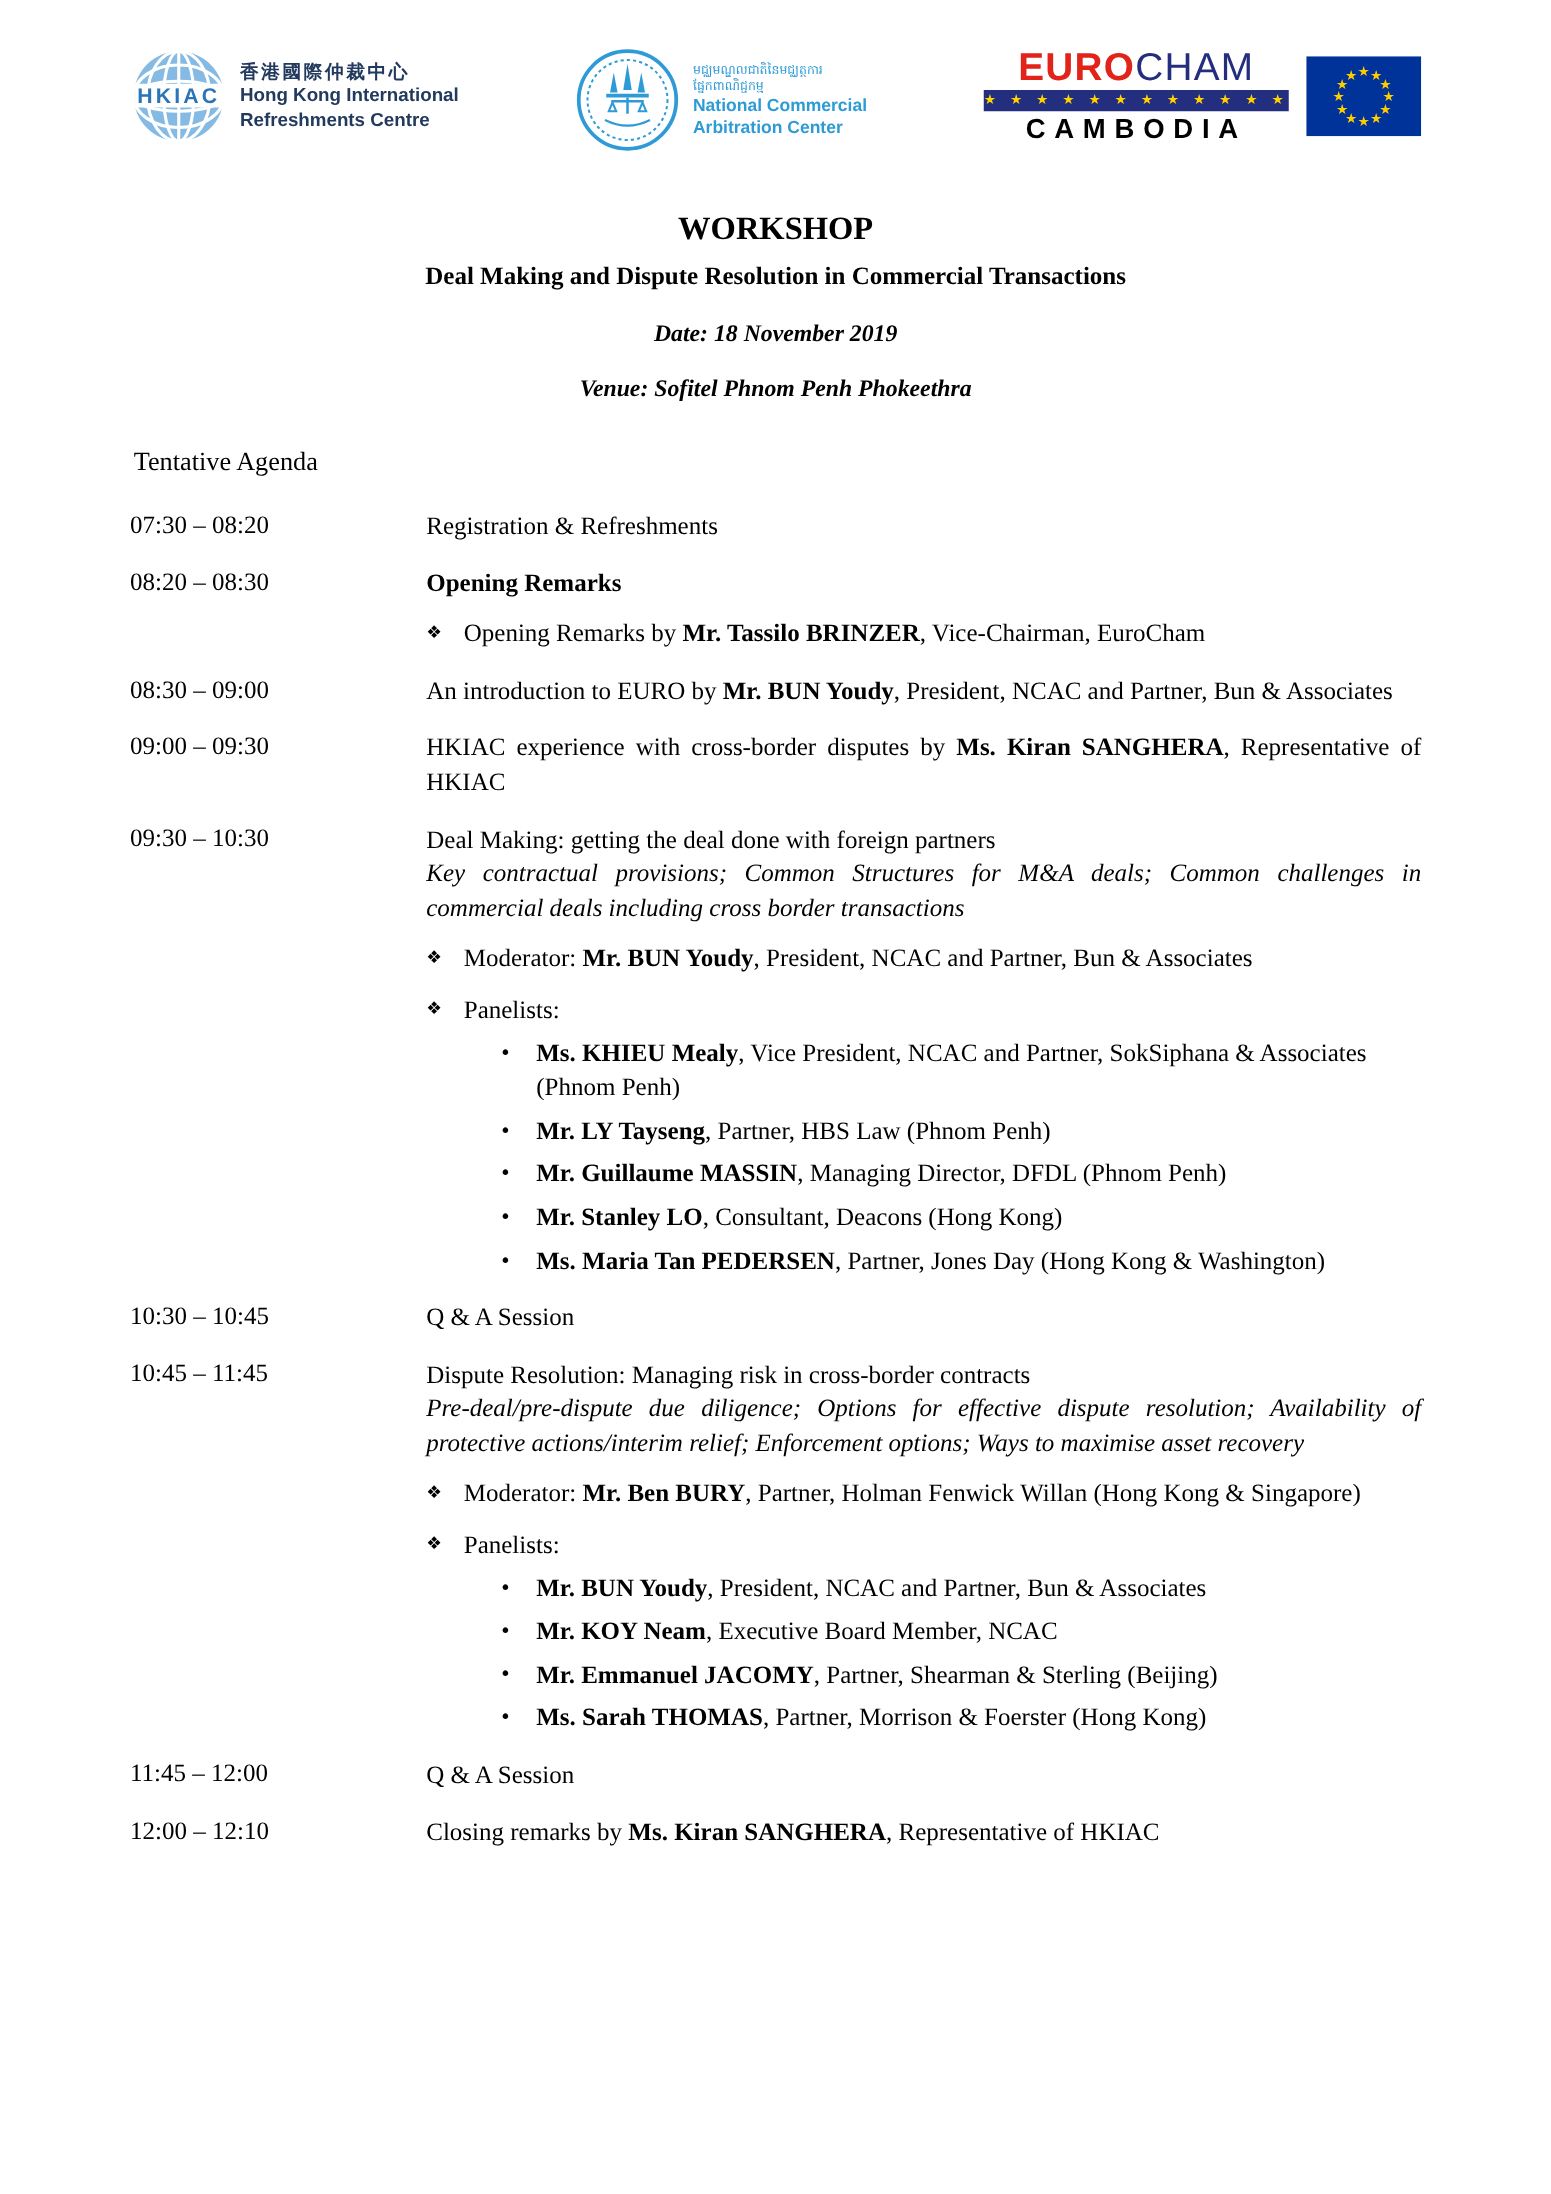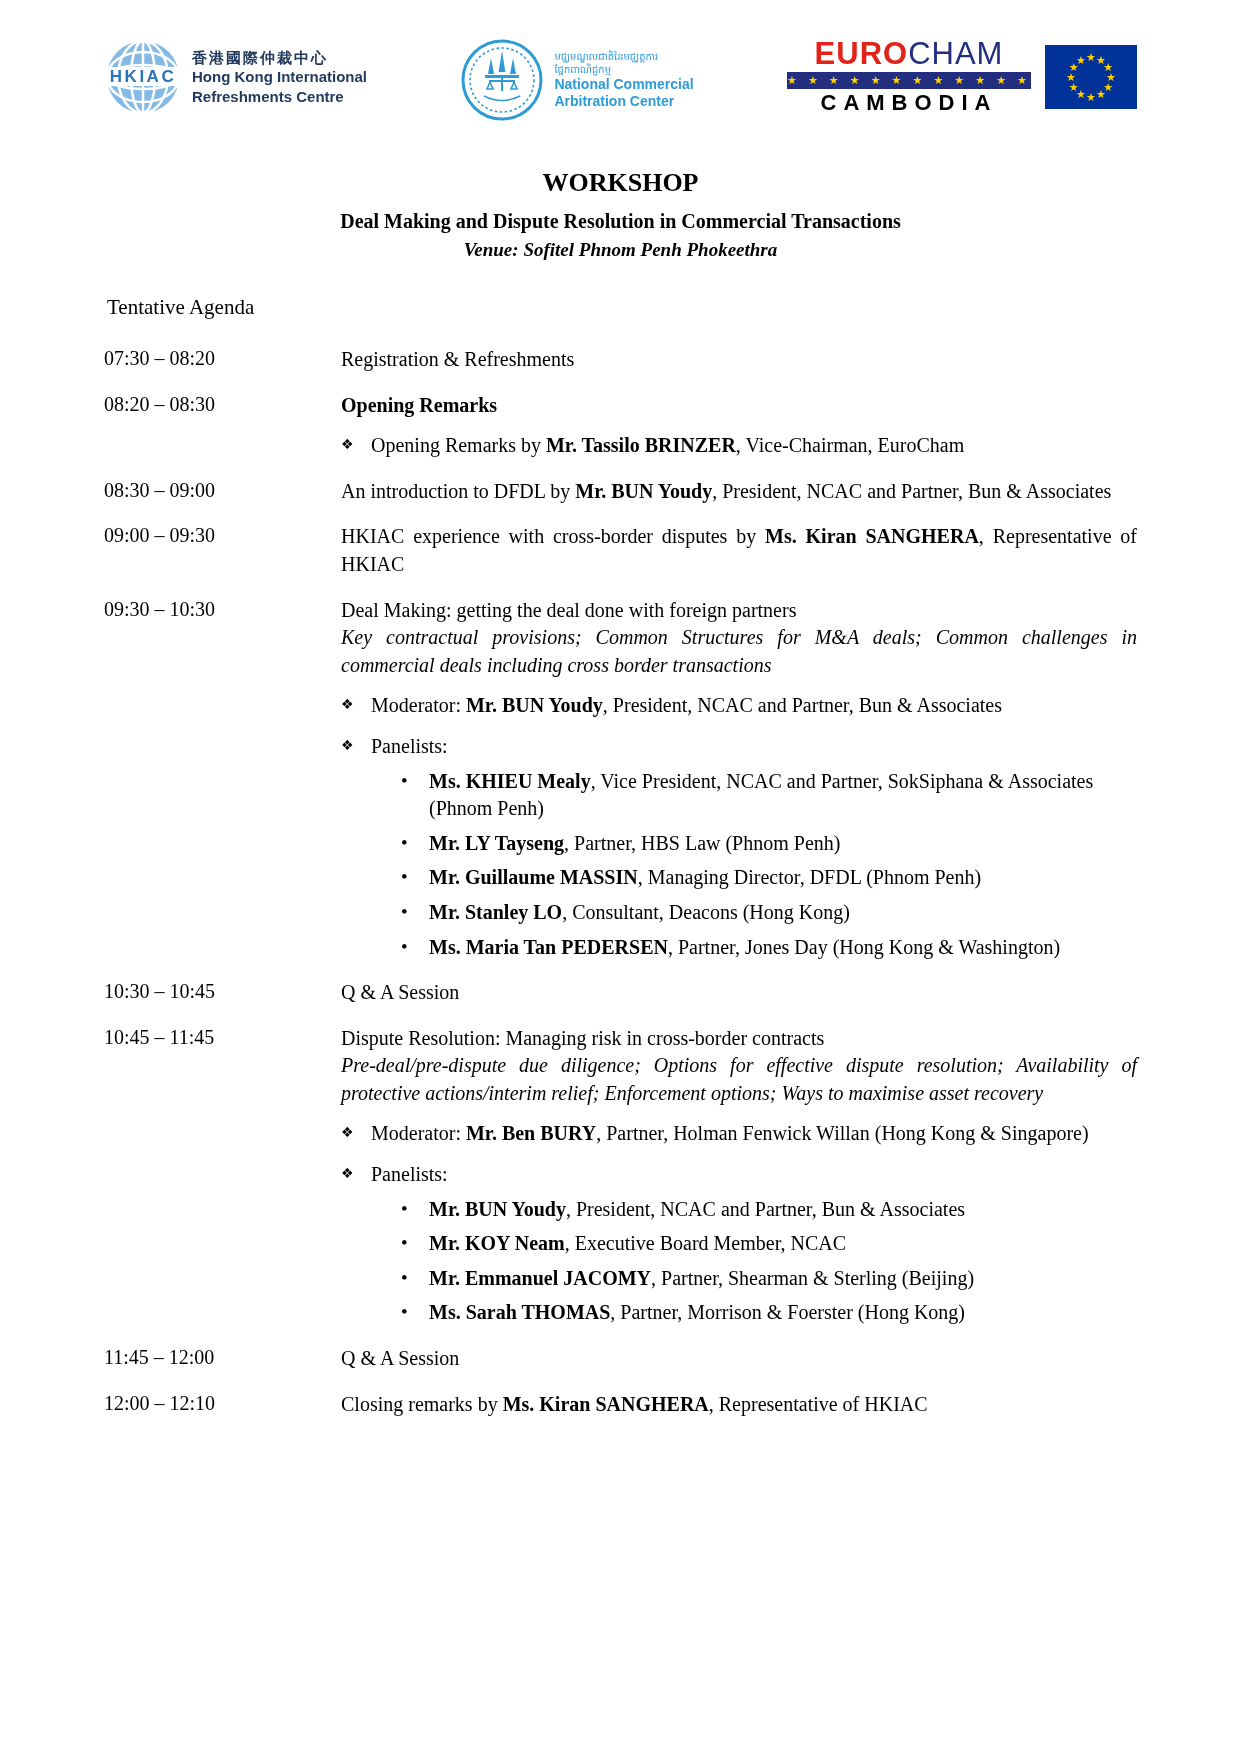--- a/index.html
+++ b/index.html
@@ -28,21 +28,21 @@
   .ec-cham { color:#232e7f; font-weight:normal; }
   .ec-starbar { width:100%; background:#232e7f; color:#ffd200; font-size:11px; letter-spacing:4px; text-align:center; line-height:17px; height:17px; margin:3px 0 2px 0; overflow:hidden; }
   .ec-country { color:#000000; font-size:22px; font-weight:bold; letter-spacing:7px; line-height:1.1; }
   .eu-flag { display:block; }
 
   
   .title-block { text-align:center; margin-top:22px; }
   .t-workshop { font-size:26px; font-weight:bold; }
   .t-sub { font-size:20px; font-weight:bold; margin-top:12px; }
   .t-date { font-size:19px; font-weight:bold; font-style:italic; margin-top:24px; }
-  .t-venue { font-size:19px; font-weight:bold; font-style:italic; margin-top:6px; }
+  .t-venue { font-size:19px; font-weight:bold; font-style:italic; margin-top:22px; }
 
   
   .agenda { margin-top:34px; }
   .agenda-heading { font-size:21px; margin-bottom:26px; margin-left:3px; }
   .agenda-row { display:flex; margin-bottom:18px; }
   .time-cell { width:237px; flex:0 0 237px; font-size:20px; padding-top:1px; }
   .content-cell { flex:1; font-size:20px; }
   .block { line-height:1.38; }
   .block.plain { text-align:justify; }
   .block.bold-title { font-weight:bold; }
@@ -131,20 +131,21 @@
           <text x="28.7" y="26">★</text>
           <text x="36" y="18.7">★</text>
         </g>
       </svg>
     </div>
   </div>
 
   <div class="title-block">
     <div class="t-workshop">WORKSHOP</div>
     <div class="t-sub">Deal Making and Dispute Resolution in Commercial Transactions</div>
+    <div class="t-date">Date: 18 November 2019</div>
     <div class="t-venue">Venue: Sofitel Phnom Penh Phokeethra</div>
   </div>
 
   <div class="agenda">
     <div class="agenda-heading">Tentative Agenda</div>
     <div>
         <div class="agenda-row">
           <div class="time-cell">07:30 – 08:20</div>
           <div class="content-cell">
             <div class="block plain"><span class="txt"><span>Registration &amp; Refreshments</span></span></div>
@@ -156,21 +157,21 @@
             <div class="block bold-title"><span class="txt"><span class="b">Opening Remarks</span></span></div>
             <div class="block diamond">
               <span class="marker">❖</span>
               <span class="txt"><span>Opening Remarks by </span><span class="b">Mr. Tassilo BRINZER</span><span>, Vice-Chairman, EuroCham</span></span>
             </div>
           </div>
         </div>
         <div class="agenda-row">
           <div class="time-cell">08:30 – 09:00</div>
           <div class="content-cell">
-            <div class="block plain"><span class="txt"><span>An introduction to DFDL by </span><span class="b">Mr. BUN Youdy</span><span>, President, NCAC and Partner, Bun &amp; Associates</span></span></div>
+            <div class="block plain"><span class="txt"><span>An introduction to EURO by </span><span class="b">Mr. BUN Youdy</span><span>, President, NCAC and Partner, Bun &amp; Associates</span></span></div>
           </div>
         </div>
         <div class="agenda-row">
           <div class="time-cell">09:00 – 09:30</div>
           <div class="content-cell">
             <div class="block plain"><span class="txt"><span>HKIAC experience with cross-border disputes by </span><span class="b">Ms. Kiran SANGHERA</span><span>, Representative of HKIAC</span></span></div>
           </div>
         </div>
         <div class="agenda-row">
           <div class="time-cell">09:30 – 10:30</div>

